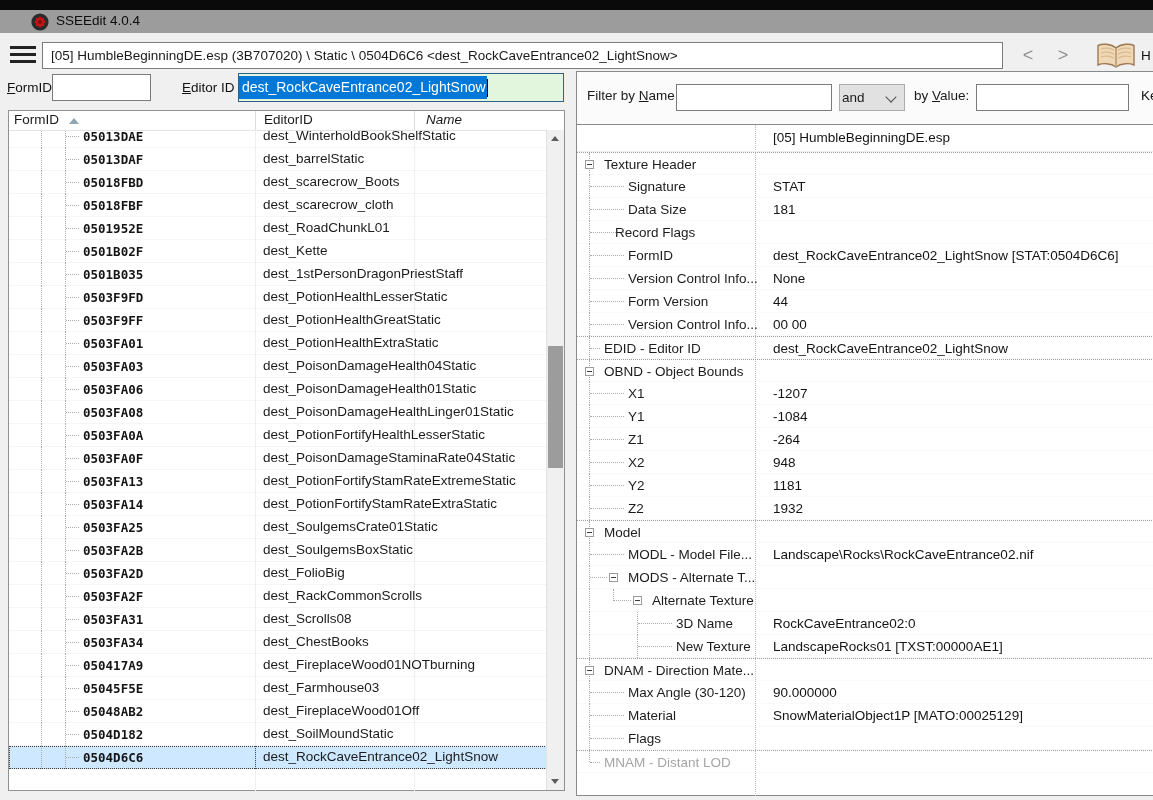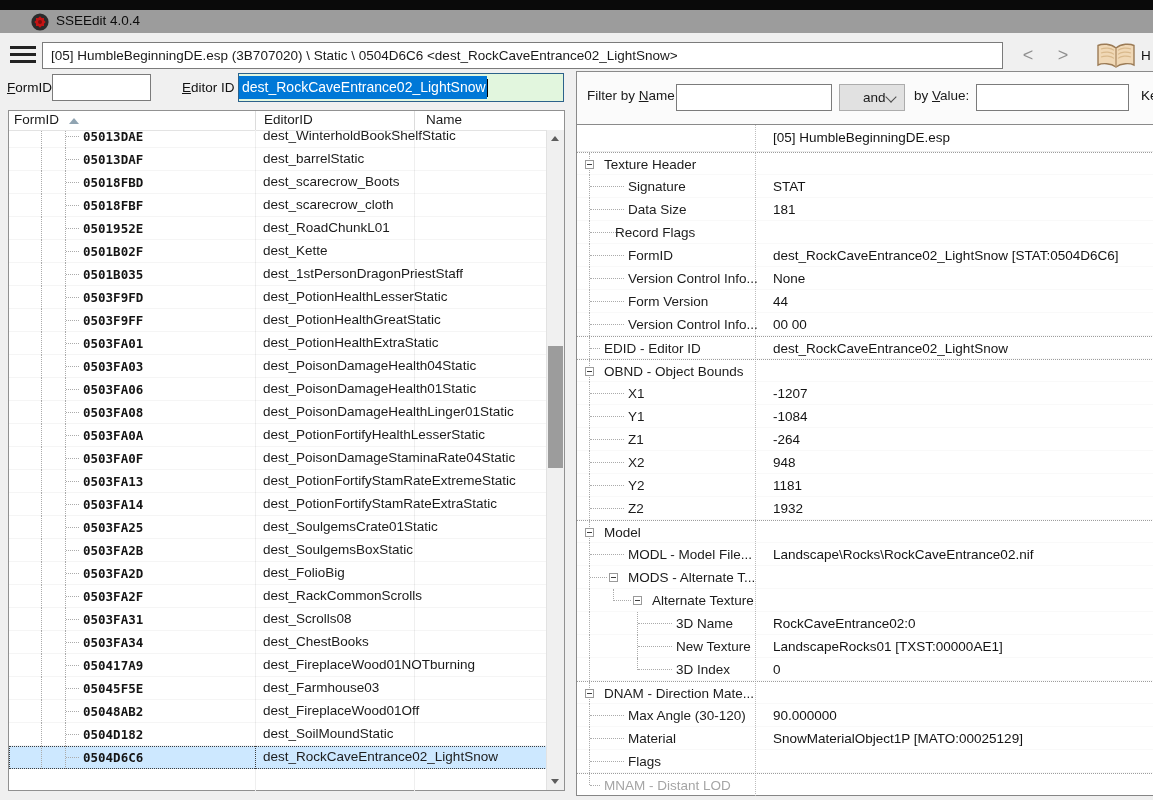--- a/index.html
+++ b/index.html
@@ -36,21 +36,21 @@
   .editorid-input .seltext{background:#0078d7;color:#fff;padding:3px 1px 4px 3px;}
   .editorid-input .caret{width:1px;height:18px;background:#000;}
 
   
   .left-table{position:absolute;left:8px;top:110px;width:557px;height:681px;background:#fff;
               border:1px solid #919191;box-sizing:border-box;}
   .lt-header{position:absolute;left:0;top:0;right:0;height:19px;background:#fff;
              border-bottom:1px solid #e3e3e3;font-size:13.5px;color:#1a1a1a;}
   .lt-header .h1{position:absolute;left:5px;top:1px;}
   .lt-header .h2{position:absolute;left:255px;top:1px;}
-  .lt-header .h3{position:absolute;left:417px;top:1px;}
+  .lt-header .h3{position:absolute;left:417px;top:1px;font-style:italic;}
   .sort-tri{position:absolute;left:60px;top:7px;width:0;height:0;
             border-left:5px solid transparent;border-right:5px solid transparent;
             border-bottom:6px solid #90a4b2;}
   .hdiv{position:absolute;top:0;height:19px;border-left:1px solid #dcdcdc;}
   .lt-body{position:absolute;left:0;top:19px;width:538px;height:661px;overflow:hidden;}
   .lt-grid{position:absolute;top:0;bottom:0;border-left:1px solid #efefef;}
   .trow{position:relative;height:23px;box-shadow:inset 0 -1px rgba(0,0,0,0.04);}
   .trow.sel{background:#cde8ff;outline:1px dotted #3f3f3f;outline-offset:-1px;}
   .vg{position:absolute;top:0;bottom:0;border-left:1px dotted #ababab;}
   .hs{position:absolute;top:11px;border-top:1px dotted #ababab;}
@@ -73,21 +73,21 @@
   
   .right-panel{position:absolute;left:576px;top:71px;width:578px;height:725px;background:#fff;
                border:1px solid #8a8a8a;border-right:none;box-sizing:border-box;}
   .filter-row{position:absolute;left:0;top:0;right:0;height:52px;border-bottom:1px solid #8a8a8a;
               background:#fbfbfb;font-size:13.5px;}
   .f-label1{position:absolute;left:10px;top:16px;}
   .f-input1{position:absolute;left:99px;top:12px;width:156px;height:27px;background:#fff;
             border:1px solid #7b7b7b;box-sizing:border-box;}
   .f-combo{position:absolute;left:262px;top:12px;width:66px;height:27px;background:#e1e1e1;
            border:1px solid #acacac;box-sizing:border-box;font-size:13.5px;line-height:25px;
-           padding-left:23px;cursor:default;}
+           padding-left:2px;cursor:default;}
   .f-combo .chev{position:absolute;right:9px;top:8px;width:7px;height:7px;
                  border-left:1.6px solid #4d4d4d;border-bottom:1.6px solid #4d4d4d;
                  transform:rotate(-45deg);}
   .f-label2{position:absolute;left:337px;top:16px;}
   .f-input2{position:absolute;left:399px;top:12px;width:153px;height:27px;background:#fff;
             border:1px solid #7b7b7b;box-sizing:border-box;}
   .f-cut{position:absolute;left:564px;top:16px;color:#111;}
 
   .tree{position:absolute;left:0;top:53px;right:0;height:671px;overflow:hidden;font-size:13.5px;}
   .val-divider{position:absolute;left:178px;top:0;bottom:0;border-left:1px dotted #bdbdbd;}
@@ -504,27 +504,20 @@
             <span class="name" style="left:99px">3D Name</span>
             <span class="val">RockCaveEntrance02:0</span>
           </div>
           <div class="irow">
             <i class="vg" style="left:12px"></i>
             <i class="vg" style="left:60px"></i>
             <i class="hs" style="left:61px;width:34px"></i>
             <span class="name" style="left:99px">New Texture</span>
             <span class="val">LandscapeRocks01 [TXST:00000AE1]</span>
           </div>
-          <div class="irow">
-            <i class="vg" style="left:12px"></i>
-            <i class="vg half" style="left:60px"></i>
-            <i class="hs" style="left:61px;width:34px"></i>
-            <span class="name" style="left:99px">3D Index</span>
-            <span class="val">0</span>
-          </div>
           <div class="irow sec">
             <i class="vg" style="left:12px"></i>
             <i class="exp" style="left:8px"></i>
             <span class="name" style="left:27px">DNAM - Direction Mate...</span>
           </div>
           <div class="irow">
             <i class="vg" style="left:12px"></i>
             <i class="hs" style="left:13px;width:34px"></i>
             <span class="name" style="left:51px">Max Angle (30-120)</span>
             <span class="val">90.000000</span>

